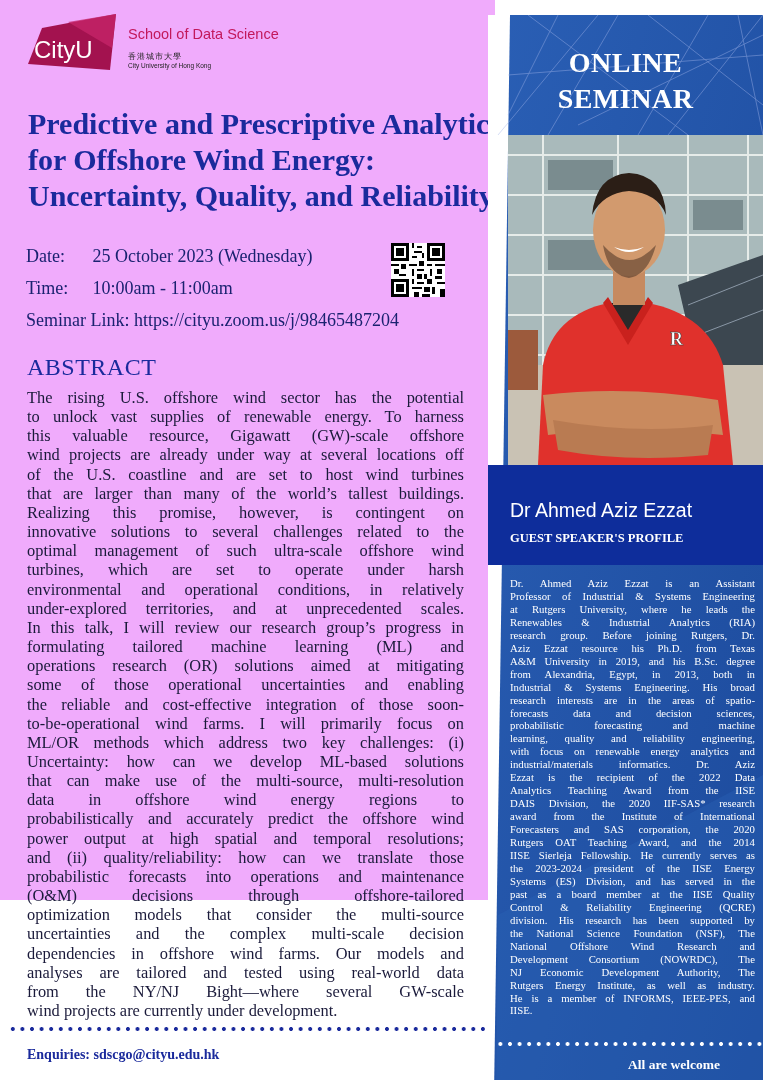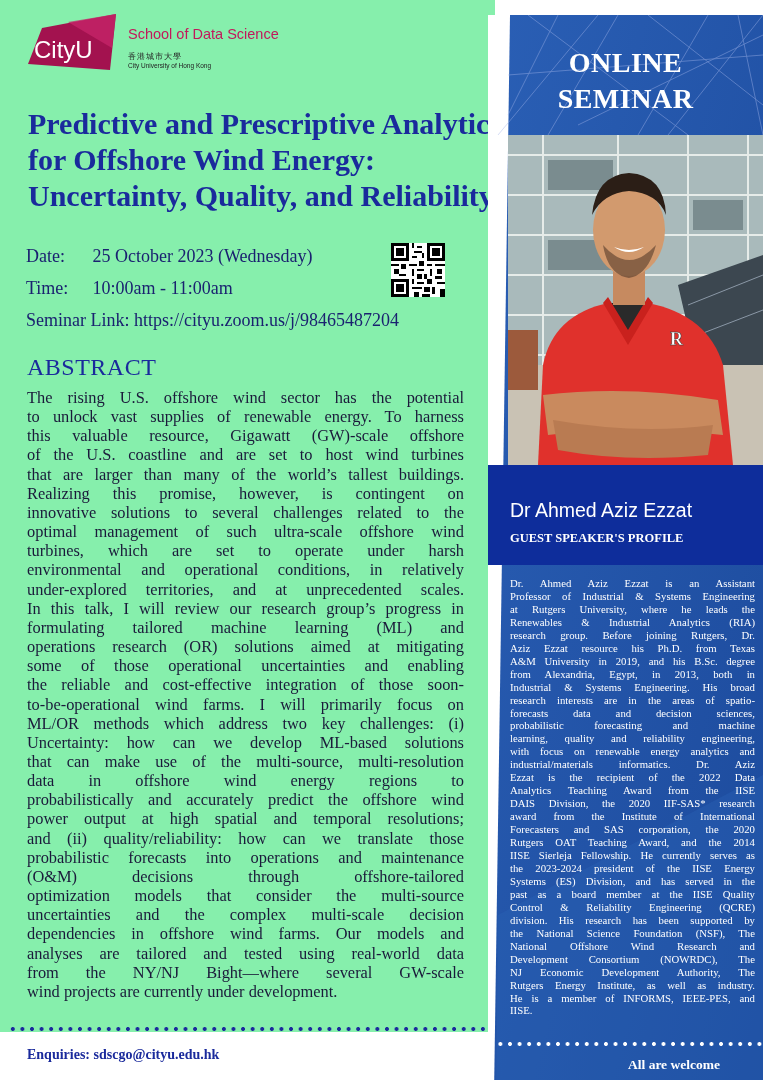--- a/index.html
+++ b/index.html
@@ -1,20 +1,20 @@
 <!DOCTYPE html>
 <html><head>
   <meta charset="utf-8">
   <style>
     * { box-sizing: border-box; margin: 0; padding: 0; }
     html, body { width: 763px; height: 1080px; overflow: hidden; background: #ffffff; }
     body { position: relative; font-family: "DejaVu Serif", "Liberation Serif", serif; }
 
     
-    .left { position: absolute; left: 0; top: 0; width: 495px; height: 1032px; background: #86efac; padding-left: 28px; }
+    .left { position: absolute; left: 0; top: 0; width: 495px; height: 900px; background: #f0abfc; padding-left: 28px; }
 
     .logo { position: absolute; left: 28px; top: 12px; width: 260px; height: 66px; }
     .logo-mark { position: absolute; left: 0; top: 2px; width: 92px; height: 56px; }
     .logo-mark svg { width: 92px; height: 56px; display: block; }
     .logo-school { position: absolute; left: 100px; top: 14px; font-family: "Liberation Sans", sans-serif; font-size: 14.5px; color: #c2185b; white-space: nowrap; }
     .logo-chinese { position: absolute; left: 100px; top: 39px; font-family: "DejaVu Sans", sans-serif; font-size: 8px; color: #222; letter-spacing: 1px; white-space: nowrap; }
     .logo-en { position: absolute; left: 100px; top: 50px; font-family: "Liberation Sans", sans-serif; font-size: 6.5px; color: #222; white-space: nowrap; }
 
     .title { position: absolute; left: 28px; top: 106px; width: 465px; font-family: "Liberation Serif", serif; font-weight: bold; font-size: 30px; line-height: 36px; color: #1a2a9c; }
     .title div { white-space: nowrap; }
@@ -148,20 +148,21 @@
       </g>
     </svg>
   </div>
 
   <div class="abstract-heading">ABSTRACT</div>
 
   <div class="abstract-body" id="abstract-body">
       <span class="ln">The rising U.S. offshore wind sector has the potential</span>
       <span class="ln">to unlock vast supplies of renewable energy. To harness</span>
       <span class="ln">this valuable resource, Gigawatt (GW)-scale offshore</span>
+      <span class="ln">wind projects are already under way at several locations off</span>
       <span class="ln">of the U.S. coastline and are set to host wind turbines</span>
       <span class="ln">that are larger than many of the world’s tallest buildings.</span>
       <span class="ln">Realizing this promise, however, is contingent on</span>
       <span class="ln">innovative solutions to several challenges related to the</span>
       <span class="ln">optimal management of such ultra-scale offshore wind</span>
       <span class="ln">turbines, which are set to operate under harsh</span>
       <span class="ln">environmental and operational conditions, in relatively</span>
       <span class="ln">under-explored territories, and at unprecedented scales.</span>
       <span class="ln">In this talk, I will review our research group’s progress in</span>
       <span class="ln">formulating tailored machine learning (ML) and</span>

